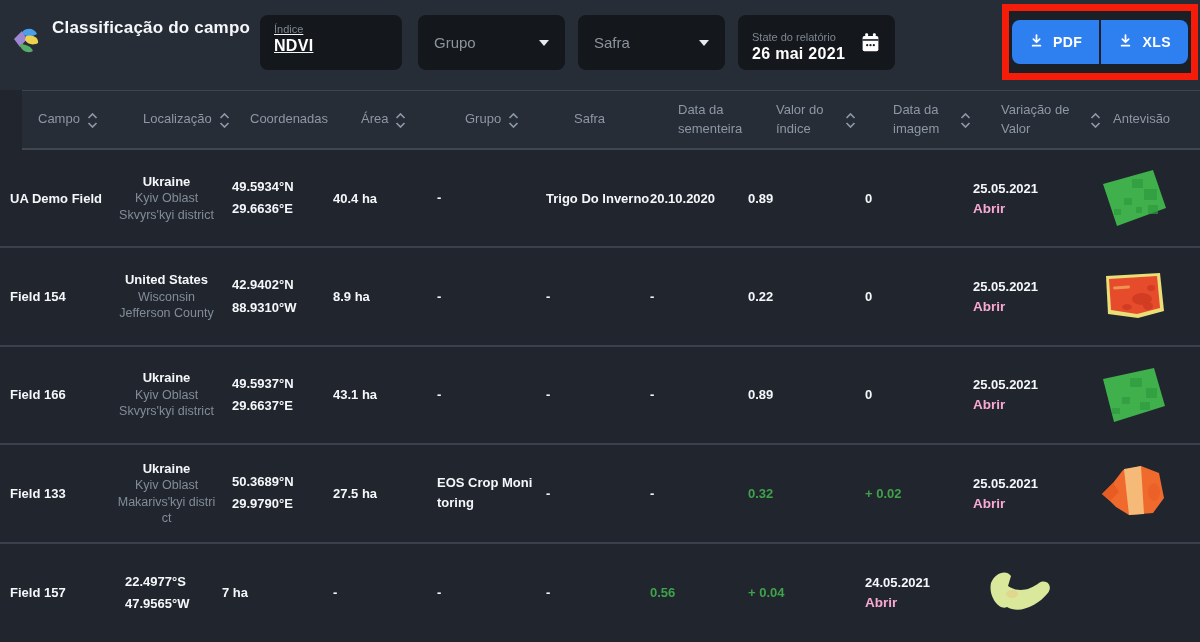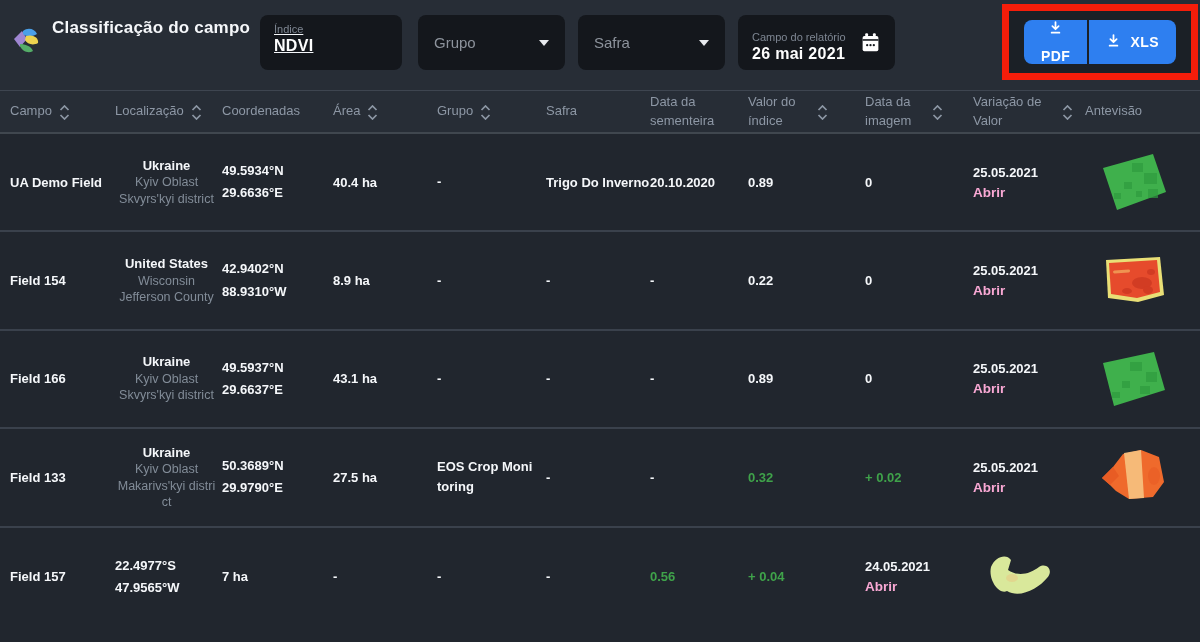--- a/index.html
+++ b/index.html
@@ -30,46 +30,46 @@
 
   .export-annotation {
     position:absolute; left:1002px; top:4px; width:196px; height:76px;
     border:7px solid #f51d0a; background:#1b2026;
     display:flex; align-items:center; justify-content:center;
   }
   .export-group { display:flex; }
   .btn { height:44px; background:#2e7ff0; color:#fff; display:flex; align-items:center; gap:9px;
          padding:0 17px; font-weight:700; font-size:14px; letter-spacing:.5px; border:none; cursor:pointer;
          font-family:inherit; }
-  .btn-pdf { border-radius:8px 0 0 8px; margin-right:2px;flex-direction:column; }
+  .btn-pdf { border-radius:8px 0 0 8px; margin-right:2px; }
   .btn-xls { border-radius:0 8px 8px 0; }
 
   
   .thead {
     display:grid; grid-template-columns: var(--cols); align-items:center;
-    height:44px; padding-left:10px; background:#272d36;
+    height:60px; padding-left:16px; background:#272d36;
     border-top:1px solid #3e4550; border-bottom:2px solid #40474f;
-    color:#8d97a5; font-size:13px;
+    color:#8d97a5; font-size:13px;margin-left:22px;
   }
   .th { display:flex; align-items:flex-start; gap:7px; }
   .th .tlbl { line-height:1.45; }
   .w62 { width:62px; } .w82 { width:82px; } .w60 { width:60px; }
   .sort { display:flex; flex-direction:column; gap:3px; align-items:center; cursor:pointer; padding-top:2px; }
   .th.mid { align-items:center; }
   .trow {
     display:grid; grid-template-columns: var(--cols); align-items:center;
     height:98.4px; padding-left:10px; background:#21262e;
     border-bottom:2px solid #3a414c; font-size:13px;
   }
   .trow:last-child { border-bottom:none; }
   .primary { color:#f5f7fa; font-weight:700; }
   .loc { padding-right:4px; word-break:break-all; line-height:1.3;text-align:center; }
   .loc .country { color:#f5f7fa; font-weight:700; font-size:13px; }
   .loc .sub { color:#828c98; font-size:12.5px; }
-  .coords { line-height:1.7; }
+  .coords { line-height:1.7;margin-left:10px; }
   .coords div { color:#f5f7fa; font-weight:700; }
   .cell-grupo { word-break:break-all; padding-right:10px; line-height:1.55; }
   .cell-safra { white-space:nowrap; }
   .val-pos { color:#3fa24a !important; }
   .imgdate .d { color:#f5f7fa; font-weight:700; margin-bottom:5px; }
   .imgdate .open { color:#f9a8d4; font-weight:700; cursor:pointer; font-size:13.5px; }
   .preview { display:flex; justify-content:center; align-items:center; padding-right:18px; }
 </style>
 </head>
 <body>
@@ -97,21 +97,21 @@
       <span class="caret"></span>
     </div>
 
     <div class="fbox box-safra select-box">
       <span class="ph">Safra</span>
       <span class="caret"></span>
     </div>
 
     <div class="fbox box-date">
       <div>
-        <div class="lbl">Campo do relatório</div>
+        <div class="lbl">State do relatório</div>
         <div class="val">26 mai 2021</div>
       </div>
       <span class="cal-icon">
         <svg width="21" height="21" viewBox="0 0 24 24">
           <rect x="6" y="1.5" width="3.2" height="6" rx="1.2" fill="#fff"></rect>
           <rect x="14.8" y="1.5" width="3.2" height="6" rx="1.2" fill="#fff"></rect>
           <rect x="3" y="4.5" width="18" height="17.5" rx="2" fill="#fff"></rect>
           <rect x="3" y="8.2" width="18" height="1.8" fill="#14171c"></rect>
           <circle cx="8.2" cy="15" r="1.3" fill="#14171c"></circle>
           <circle cx="12" cy="15" r="1.3" fill="#14171c"></circle>

